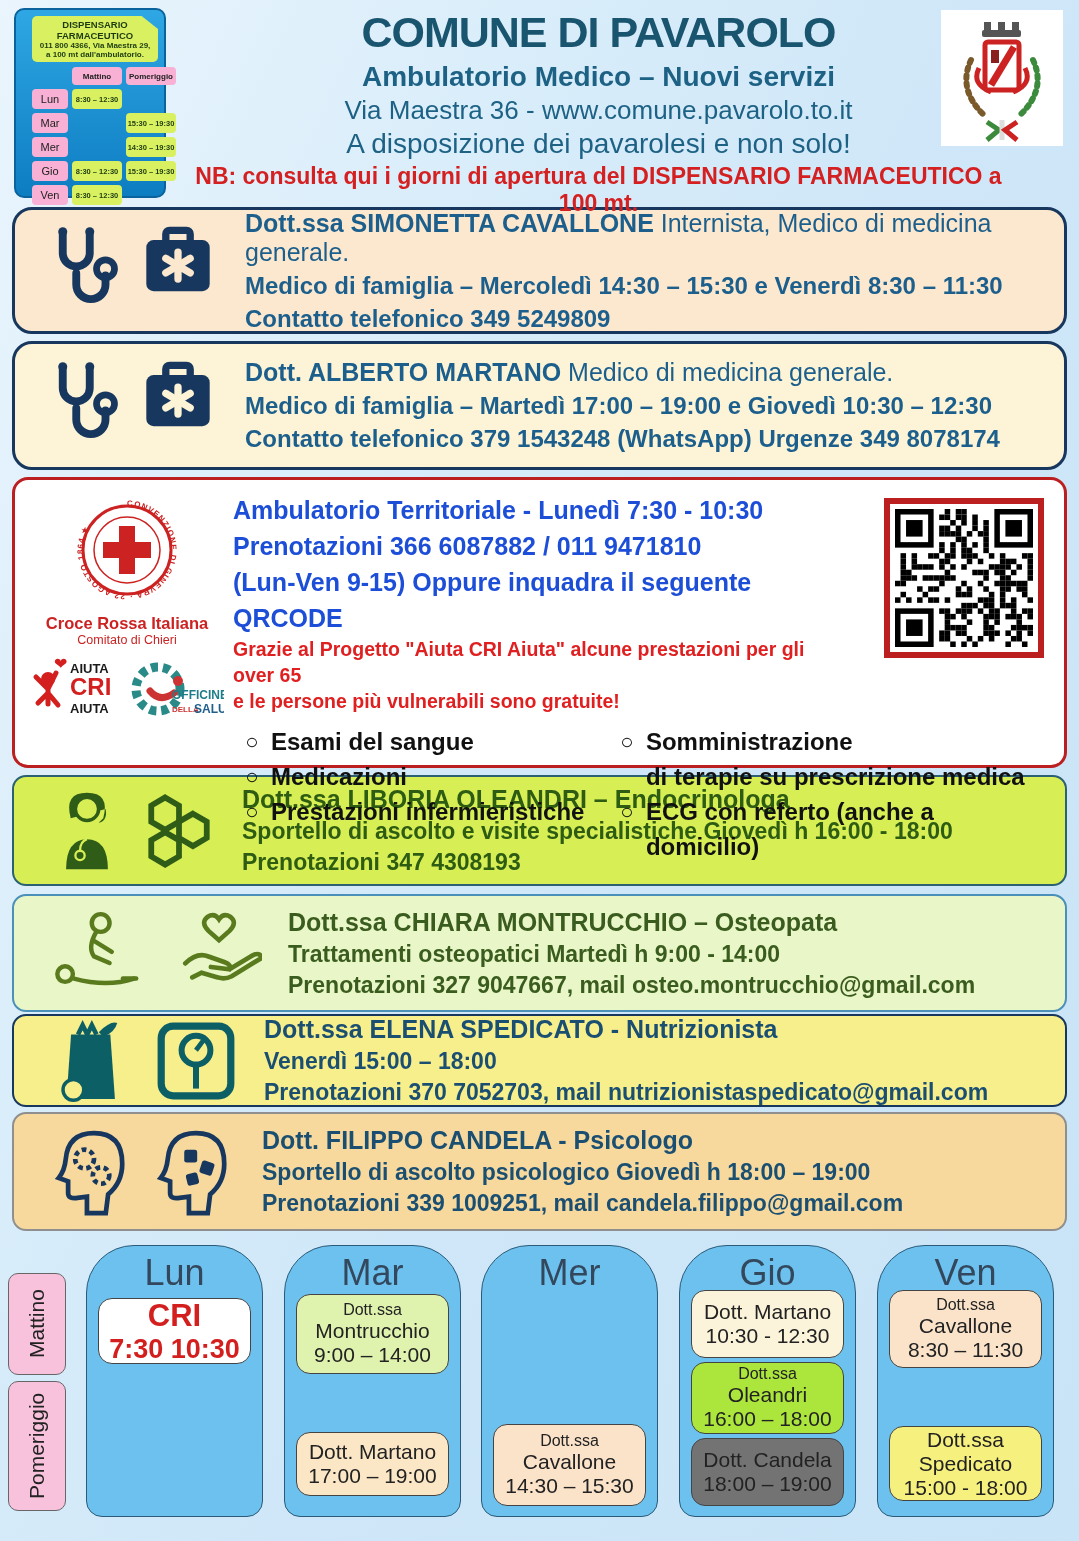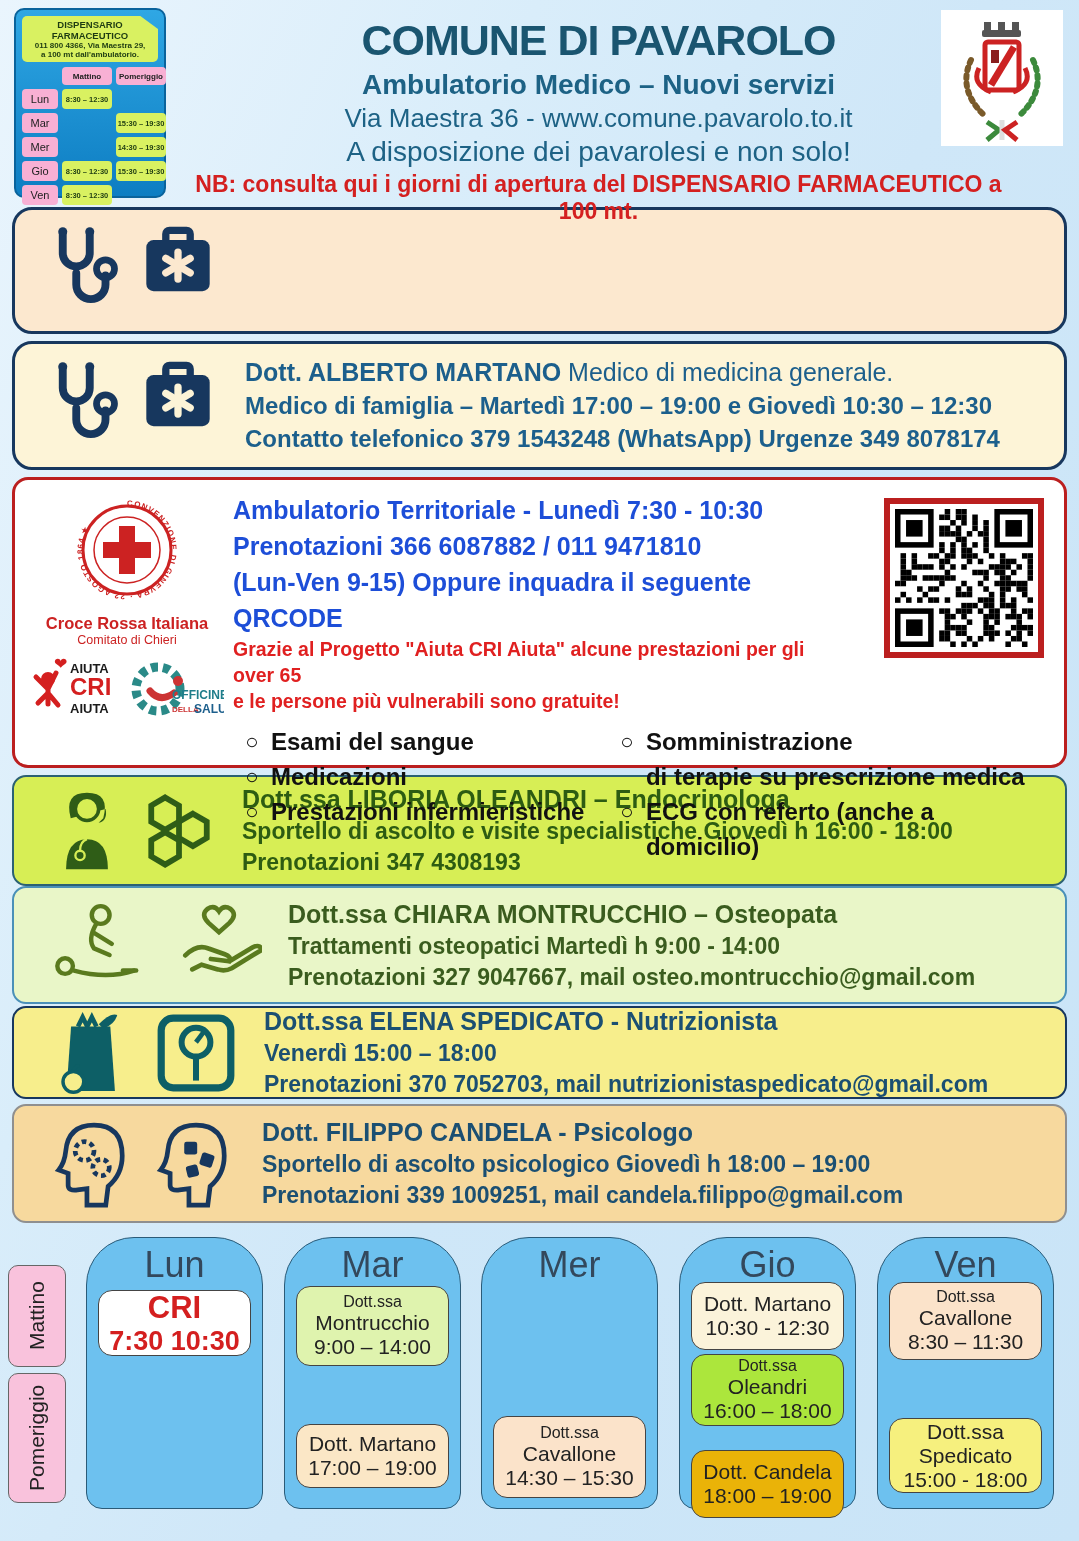--- a/index.html
+++ b/index.html
@@ -4,32 +4,32 @@
 <style>
   * { margin:0; padding:0; box-sizing:border-box; }
   html,body { background:#b8d8ee; }
   .page {
     position:relative; width:1079px; height:1541px; overflow:hidden;
     font-family:"Liberation Sans", sans-serif;
     background:linear-gradient(115deg,#eaf5fd 0%,#d9edfa 30%,#cfe7f8 55%,#c9e4f7 100%);
   }
   
   .header { position:relative; height:203px; }
-  .head-center { margin:0 60px 0 178px; text-align:center; padding-top:16px; }
+  .head-center { margin:0 60px 0 178px; text-align:center; padding-top:8px; }
   .title { font-size:43px; font-weight:bold; color:#1a5570; letter-spacing:-1px; }
   .sub1 { font-size:28px; font-weight:bold; color:#1d6285; margin-top:4px; }
   .sub2 { font-size:26px; color:#1d6285; margin-top:2px; }
   .sub3 { font-size:28px; color:#1d6285; margin-top:2px; }
   .nb   { font-size:23px; font-weight:bold; color:#d42020; margin-top:3px; }
 
   
   .disp {
     position:absolute; left:14px; top:8px; width:152px; height:190px;
     background:linear-gradient(180deg,#2fa7e4,#0d7dc2);
-    border:2px solid #0a639c; border-radius:10px; padding:6px 6px 4px 6px;
+    border:2px solid #0a639c; border-radius:10px; padding:6px 6px 4px 16px;
   }
   .disp-head {
     background:#d9f161; border-radius:5px; padding:3px 2px; text-align:center;
     color:#1d3b12; clip-path:polygon(0 0,87% 0,100% 28%,100% 100%,0 100%);
   }
   .disp-head .t1 { font-size:9.5px; font-weight:bold; }
   .disp-head .t2 { font-size:8px; font-weight:bold; }
   .disp-grid { display:grid; grid-template-columns:36px 50px 50px; gap:4px; margin-top:5px; }
   .chip-pink { background:#f8b0d4; border-radius:4px; text-align:center; color:#222;
     display:flex; align-items:center; justify-content:center; }
@@ -69,21 +69,21 @@
   .bul .mark { width:38px; text-align:center; flex:none; font-size:22px; }
   .qr { position:absolute; top:18px; right:20px; width:160px; height:160px;
     border:6px solid #bb1f1f; background:#fff; padding:5px; }
 
   
   .spec { margin:0 12px; border-radius:14px; display:flex; align-items:center; }
   .spec-icons { display:flex; gap:22px; padding:0 26px 0 40px; flex:none; align-items:center; }
   .spec-text .l1 { font-size:25px; font-weight:bold; }
   .spec-text .l2, .spec-text .l3 { font-size:23px; font-weight:bold; margin-top:4px; }
   .oleandri { margin-top:7px; height:111px; background:#d7ee55; border:2px solid #2b6173; color:#2d5c12; }
-  .montrucchio { margin-top:0; height:118px; background:#e9f6c8; border:2px solid #4a90b8; color:#3a5c1e; }
+  .montrucchio { margin-top:8px; height:118px; background:#e9f6c8; border:2px solid #4a90b8; color:#3a5c1e; }
   .spedicato { margin-top:2px; height:93px; background:#f7ee8c; border:2px solid #17375e; color:#1b4f72; }
   .candela { margin-top:5px; height:119px; background:#f7d99e; border:2px solid #8f8f8f; color:#1b4f72; }
 
   
   .week { position:relative; margin-top:8px; height:281px; }
   .vlabel { position:absolute; left:8px; width:58px; background:#f9c2dc; border:1.5px solid #666;
     border-radius:10px; display:flex; align-items:center; justify-content:center;
     writing-mode:vertical-rl; transform:rotate(180deg); font-size:21px; color:#222; }
   .vlabel.mattino { top:34px; height:102px; }
   .vlabel.pomeriggio { top:142px; height:130px; }
@@ -95,21 +95,21 @@
   .chipbox .s  { font-size:16px; }
   .chipbox .m  { font-size:21px; }
   .chip-cri { background:#fff; }
   .chip-cri .c1 { color:#d41f1f; font-weight:bold; font-size:31px; }
   .chip-cri .c2 { color:#d41f1f; font-weight:bold; font-size:27px; }
   .bg-greenlight { background:#dff3ae; }
   .bg-peach { background:#fbe7c6; }
   .bg-peach2 { background:#fbe3ca; }
   .bg-cream { background:#fbf3da; }
   .bg-green { background:#ace63c; }
-  .bg-orange { background:#eab308;margin-top:20px; }
+  .bg-orange { background:#737373; }
   .bg-yellow { background:#f6f07e; }
   svg { display:block; }
 </style>
 </head>
 <body>
 
 <div class="page">
 
   <div class="header">
 
@@ -194,20 +194,25 @@
         <svg width="78" height="78" viewBox="0 0 64 64">
           <rect x="22" y="6" width="20" height="12" rx="3" fill="none" stroke="#17375e" stroke-width="6"></rect>
           <rect x="6" y="14" width="52" height="42" rx="6" fill="#17375e"></rect>
           <g stroke="#fce8cf" stroke-width="6" stroke-linecap="round">
             <line x1="32" y1="24" x2="32" y2="46"></line>
             <line x1="22" y1="29" x2="42" y2="41"></line>
             <line x1="42" y1="29" x2="22" y2="41"></line>
           </g>
         </svg>
       </span>
+    </div>
+    <div class="doc-text">
+      <div class="doc-line1"><b>Dott.ssa SIMONETTA CAVALLONE</b><span> Internista, Medico di medicina generale.</span></div>
+      <div class="doc-line">Medico di famiglia – Mercoledì 14:30 – 15:30 e Venerdì 8:30 – 11:30</div>
+      <div class="doc-line">Contatto telefonico 349 5249809</div>
     </div>
   </div>
 
   <div class="card doc-card martano">
     <div class="doc-icons">
       <span>
         <svg width="72" height="96" viewBox="0 0 64 84">
           <path d="M14 8 v18 a12 12 0 0 0 24 0 V8" fill="none" stroke="#17375e" stroke-width="7" stroke-linecap="round"></path>
           <circle cx="14" cy="7" r="4" fill="#17375e"></circle>
             <circle cx="38" cy="7" r="4" fill="#17375e"></circle>

